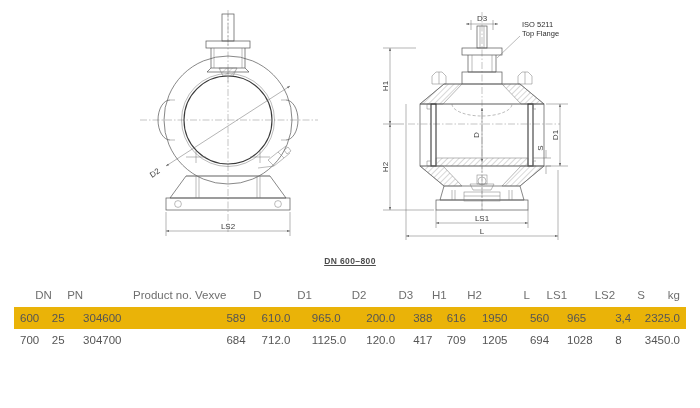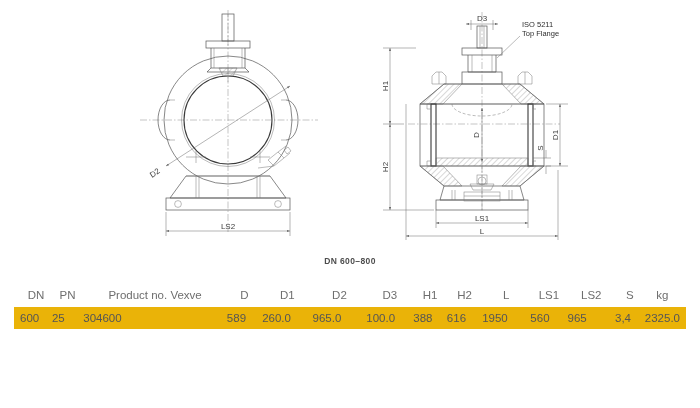--- a/index.html
+++ b/index.html
@@ -31,35 +31,36 @@
   #figure-caption {
     position: absolute;
     left: 0;
     top: 256px;
     width: 700px;
     text-align: center;
     font-size: 8.5px;
     font-weight: bold;
     letter-spacing: 0.4px;
     color: #4d4d4d;
+    text-decoration: underline;
   }
 
   
   #spec-table {
     position: absolute;
     left: 14px;
     top: 286px;
     width: 672px;
     border-collapse: collapse;
     font-size: 11.5px;
   }
   #spec-table th {
     font-weight: normal;
     color: #6e6e6e;
-    text-align: center;
+    text-align: right;
     padding: 3px 0 6px 0;
     white-space: nowrap;
   }
   #spec-table td {
     color: #555555;
     text-align: left;
     padding: 5px 0 5px 0;
     white-space: nowrap;
   }
   #spec-table tbody tr.striped td {
@@ -344,25 +345,41 @@
       <th class="col-s">S</th>
       <th class="col-kg">kg</th>
     </tr>
   </thead>
   <tbody>
     <tr class="striped">
       <td>600</td>
       <td>25</td>
       <td>304600</td>
       <td>589</td>
-      <td>260.0</td>
+      <td>610.0</td>
       <td>965.0</td>
-      <td>100.0</td>
+      <td>200.0</td>
       <td>388</td>
       <td>616</td>
       <td>1950</td>
       <td>560</td>
       <td>965</td>
       <td>3,4</td>
       <td>2325.0</td>
     </tr>
+    <tr>
+      <td>700</td>
+      <td>25</td>
+      <td>304700</td>
+      <td>684</td>
+      <td>712.0</td>
+      <td>1125.0</td>
+      <td>120.0</td>
+      <td>417</td>
+      <td>709</td>
+      <td>1205</td>
+      <td>694</td>
+      <td>1028</td>
+      <td>8</td>
+      <td>3450.0</td>
+    </tr>
   </tbody>
 </table>
 
 </body></html>

